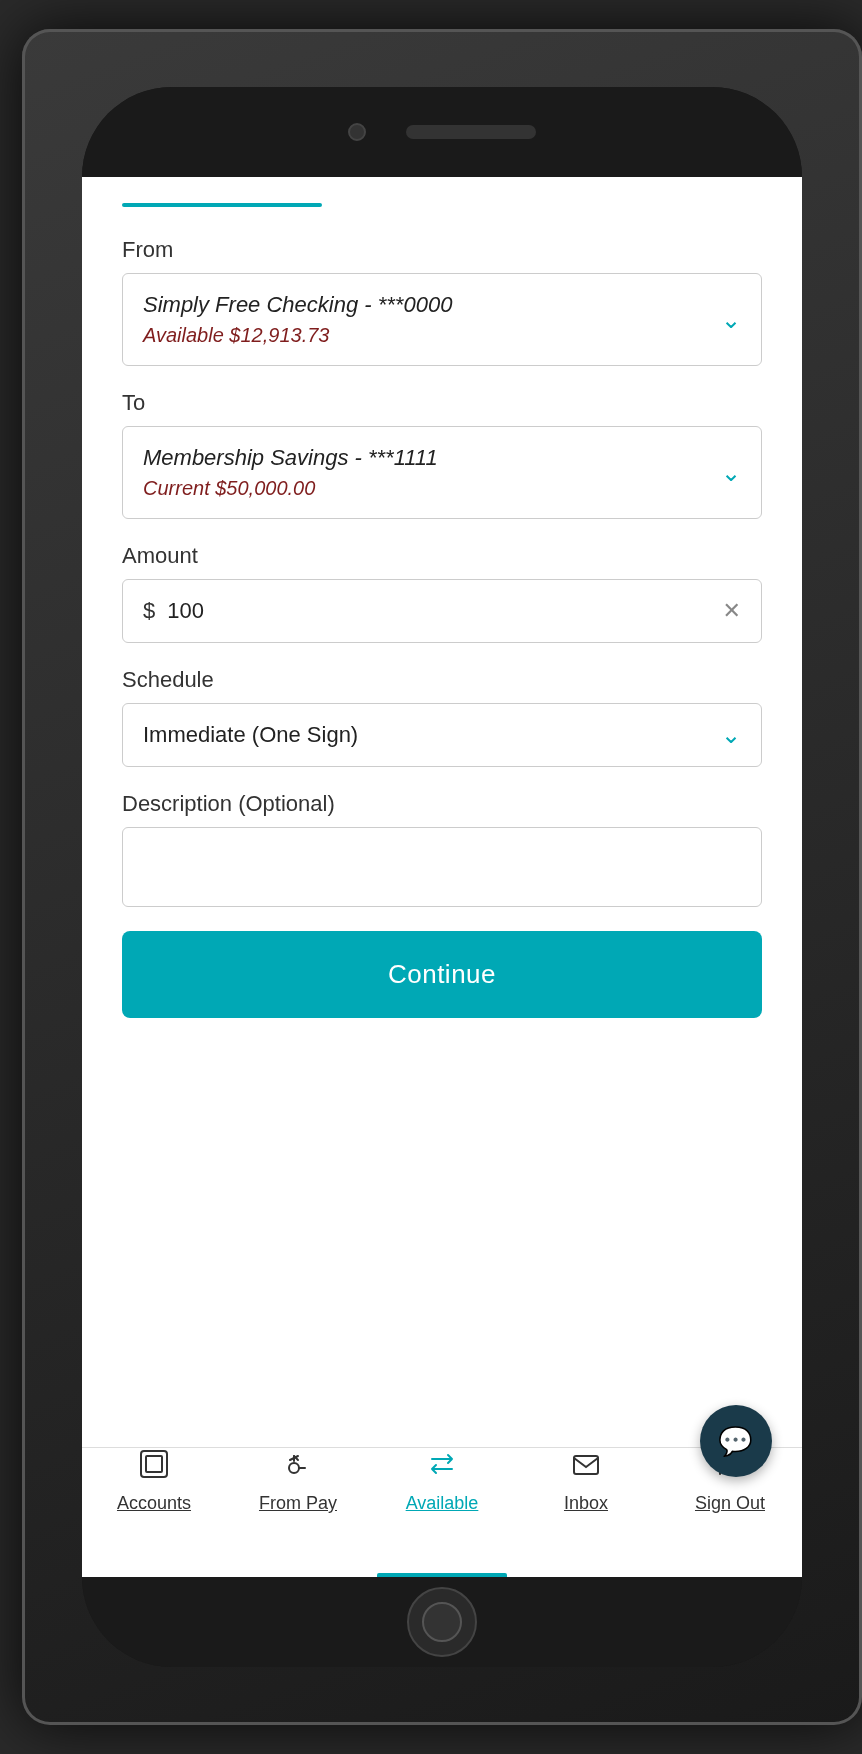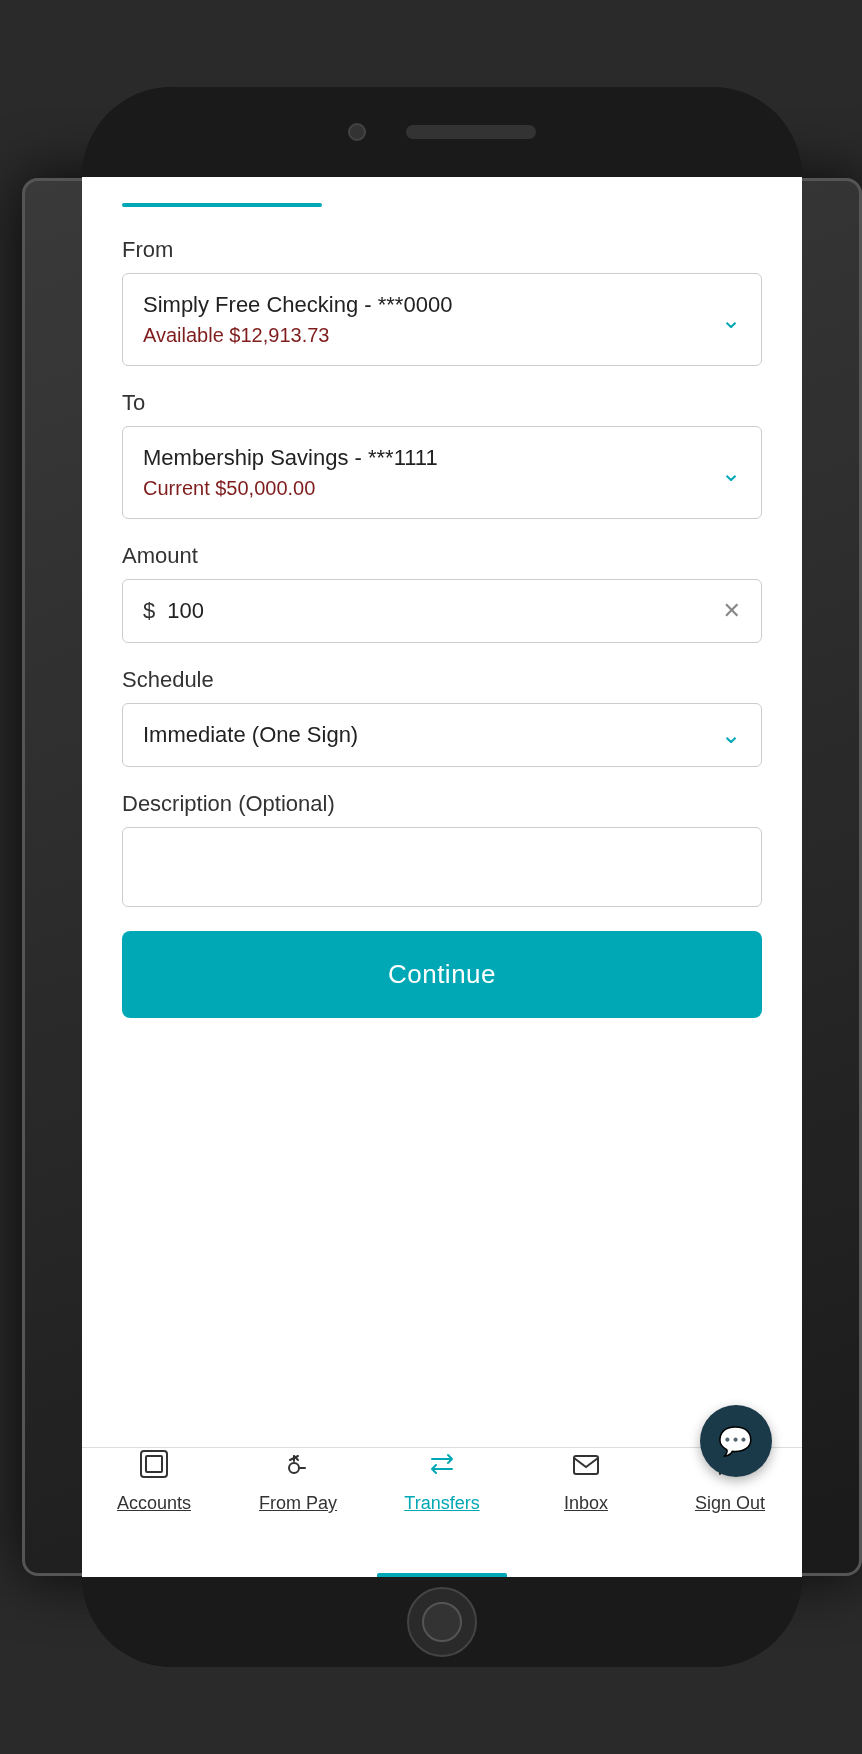--- a/index.html
+++ b/index.html
@@ -6,23 +6,23 @@
     body {
       background: #2a2a2a;
       display: flex;
       justify-content: center;
       align-items: center;
       min-height: 100vh;
       font-family: -apple-system, BlinkMacSystemFont, 'Segoe UI', sans-serif;
     }
     .phone-outer {
       width: 862px;
-      height: 1398px;
+      height: 1696px;
       background: linear-gradient(160deg, #3a3a3a 0%, #1a1a1a 100%);
-      border-radius: 16px;
+      border-radius: 28px;
       display: flex;
       justify-content: center;
       align-items: center;
       position: relative;
       box-shadow: inset 0 0 0 3px #555, 0 0 60px rgba(0,0,0,0.8);
       margin-left: 22px;
     }
     .phone-inner {
       width: 720px;
       height: 1580px;
@@ -120,20 +120,21 @@
       display: flex;
       justify-content: space-between;
       align-items: center;
       background: white;
       cursor: pointer;
     }
     .dropdown-text {
       display: flex;
       flex-direction: column;
       gap: 6px;
+      font-style: italic;
     }
     .dropdown-text .line1 {
       font-size: 22px;
       color: #222;
       font-weight: 400;
     }
     .dropdown-text .line2 {
       font-size: 20px;
       color: #7f1d1d;
       font-weight: 400;
@@ -395,21 +396,21 @@
             </span>
             <span class="nav-label">From Pay</span>
           </div>
           <div class="nav-item active">
             <span class="nav-icon">
               <svg width="32" height="32" viewBox="0 0 32 32" fill="none" xmlns="http://www.w3.org/2000/svg">
                 <path d="M6 11h20M22 7l4 4-4 4" stroke="#00a8b5" stroke-width="2" stroke-linecap="round" stroke-linejoin="round"></path>
                 <path d="M26 21H6M10 17l-4 4 4 4" stroke="#00a8b5" stroke-width="2" stroke-linecap="round" stroke-linejoin="round"></path>
               </svg>
             </span>
-            <span class="nav-label">Transfers</span>
+            <span class="nav-label">Available</span>
           </div>
           <div class="nav-item">
             <span class="nav-icon">
               <svg width="32" height="32" viewBox="0 0 32 32" fill="none" xmlns="http://www.w3.org/2000/svg">
                 <rect x="4" y="8" width="24" height="18" rx="2" stroke="#333" stroke-width="2" fill="none"></rect>
                 <path d="M4 10l12 9 12-9" stroke="#333" stroke-width="2" stroke-linecap="round"></path>
               </svg>
             </span>
             <span class="nav-label">Inbox</span>
           </div>

